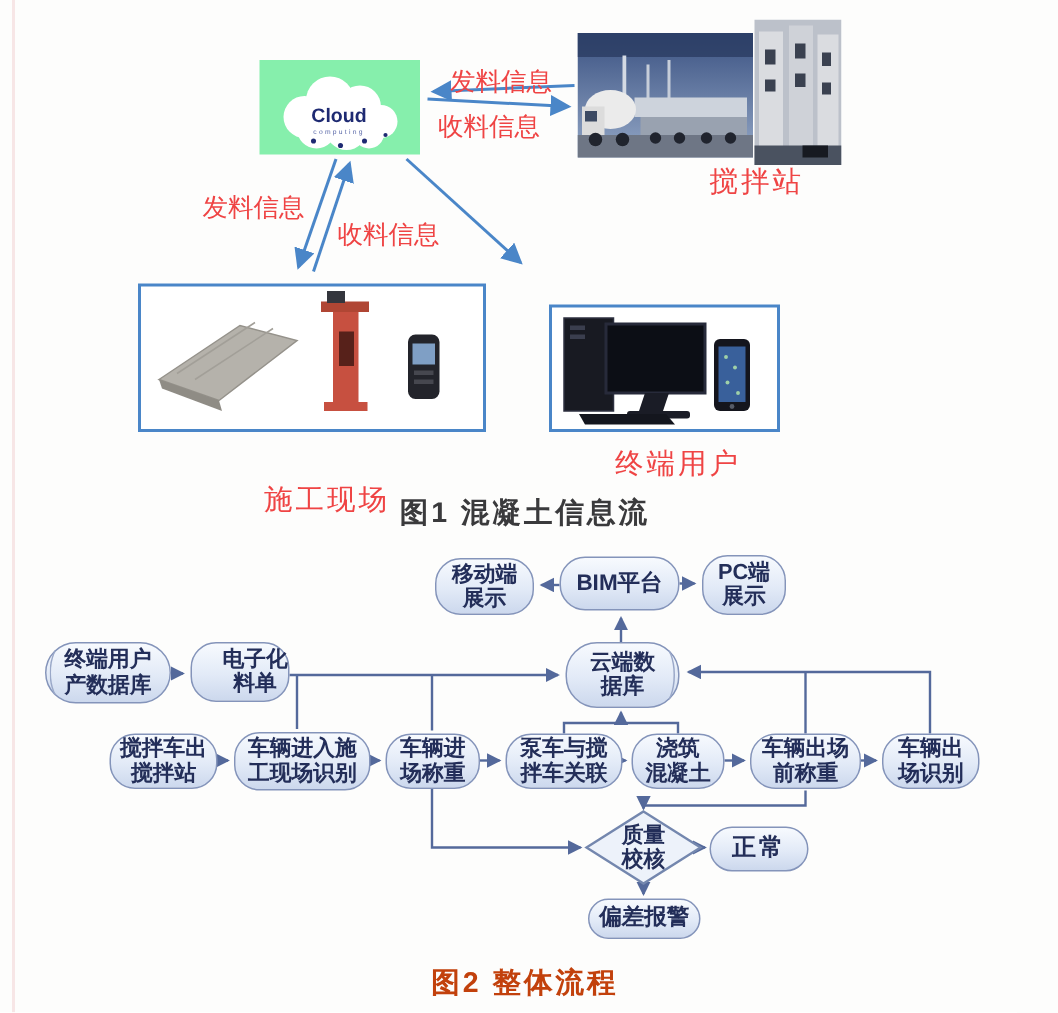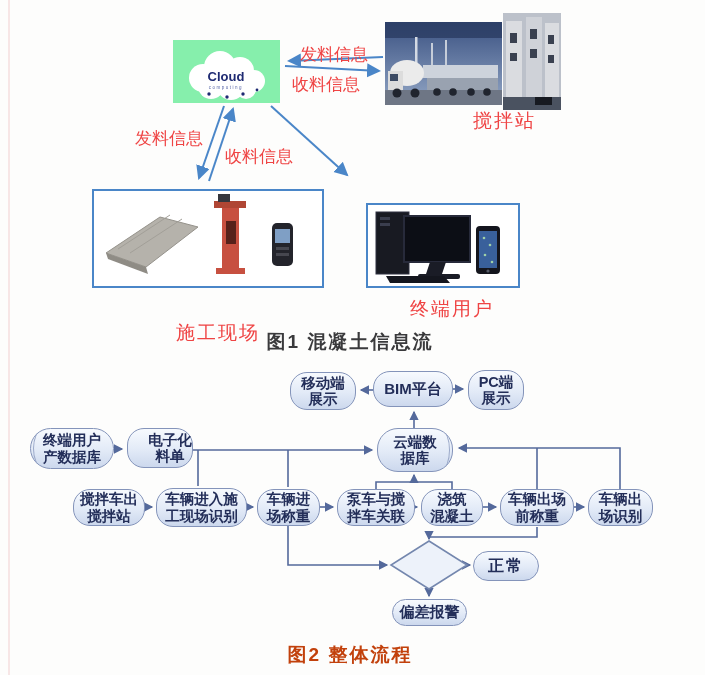--- a/index.html
+++ b/index.html
@@ -239,17 +239,19 @@
 工现场识别</div>
   <div class="n" style="left:337px;top:489px;width:78px;height:37px;">泵车与搅
 拌车关联</div>
   <div class="n" style="left:421px;top:489px;width:62px;height:37px;">浇筑
 混凝土</div>
   <div class="n" style="left:500px;top:489px;width:74px;height:37px;">车辆出场
 前称重</div>
   <div class="n" style="left:588px;top:489px;width:65px;height:37px;">车辆出
 场识别</div>
 
+  <div class="dlabel" style="left:399px;top:549px;width:60px;">质量
+校核</div>
   <div class="n" style="left:473px;top:551px;width:66px;height:30px;font-size:16px;letter-spacing:2px;">正常</div>
   <div class="n" style="left:392px;top:599px;width:75px;height:27px;font-size:15px;">偏差报警</div>
 
   <div class="caption cap2" style="left:180px;top:642px;">图2  整体流程</div>
 </div>
 
 </body></html>

